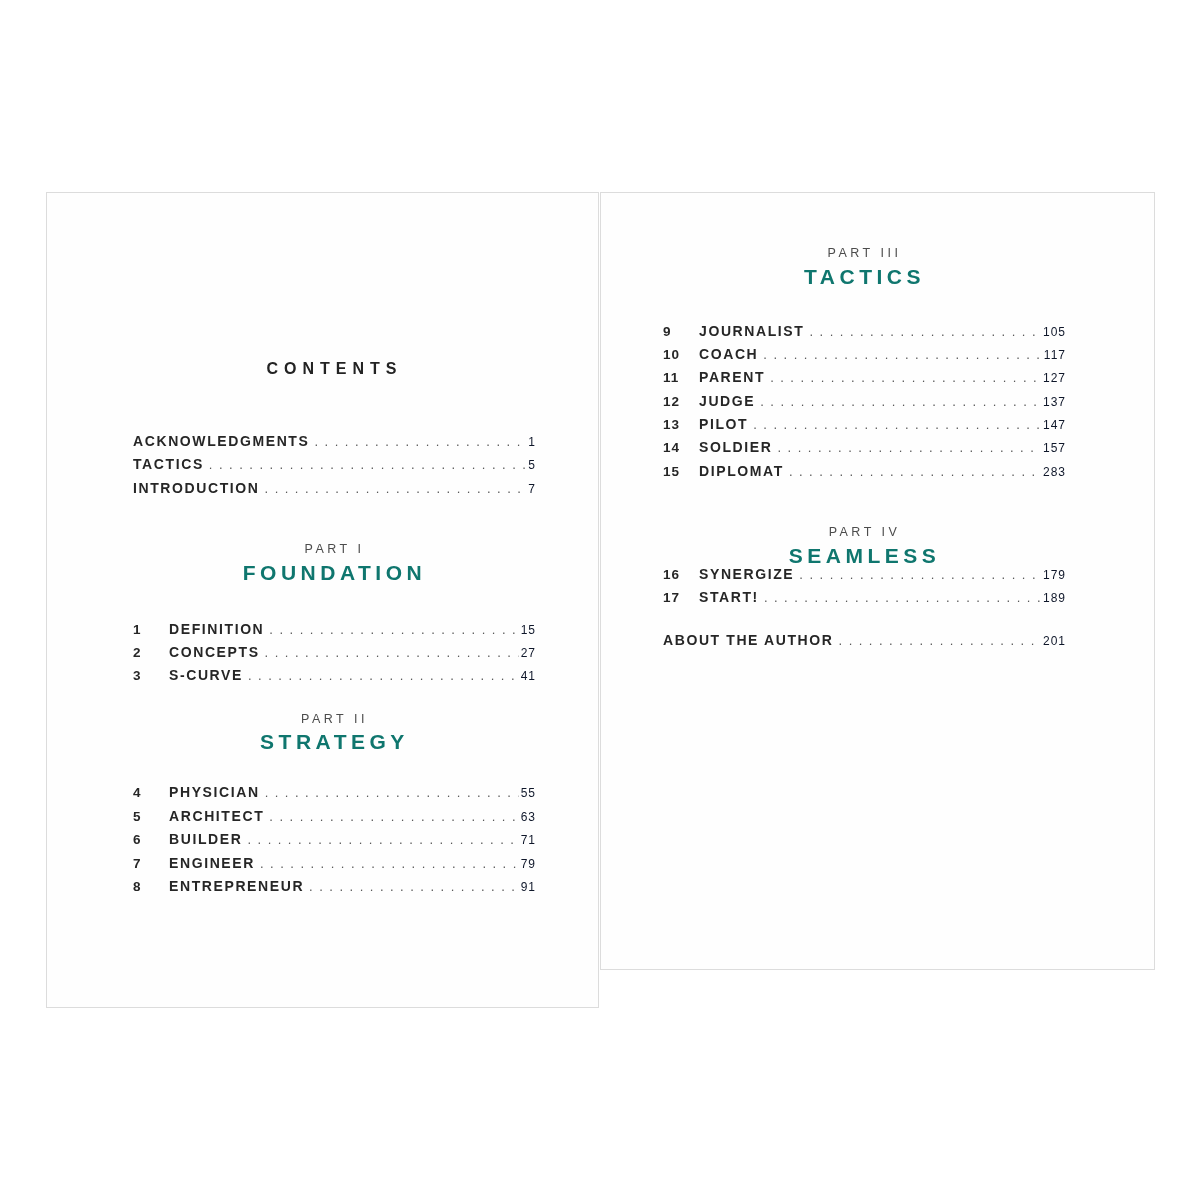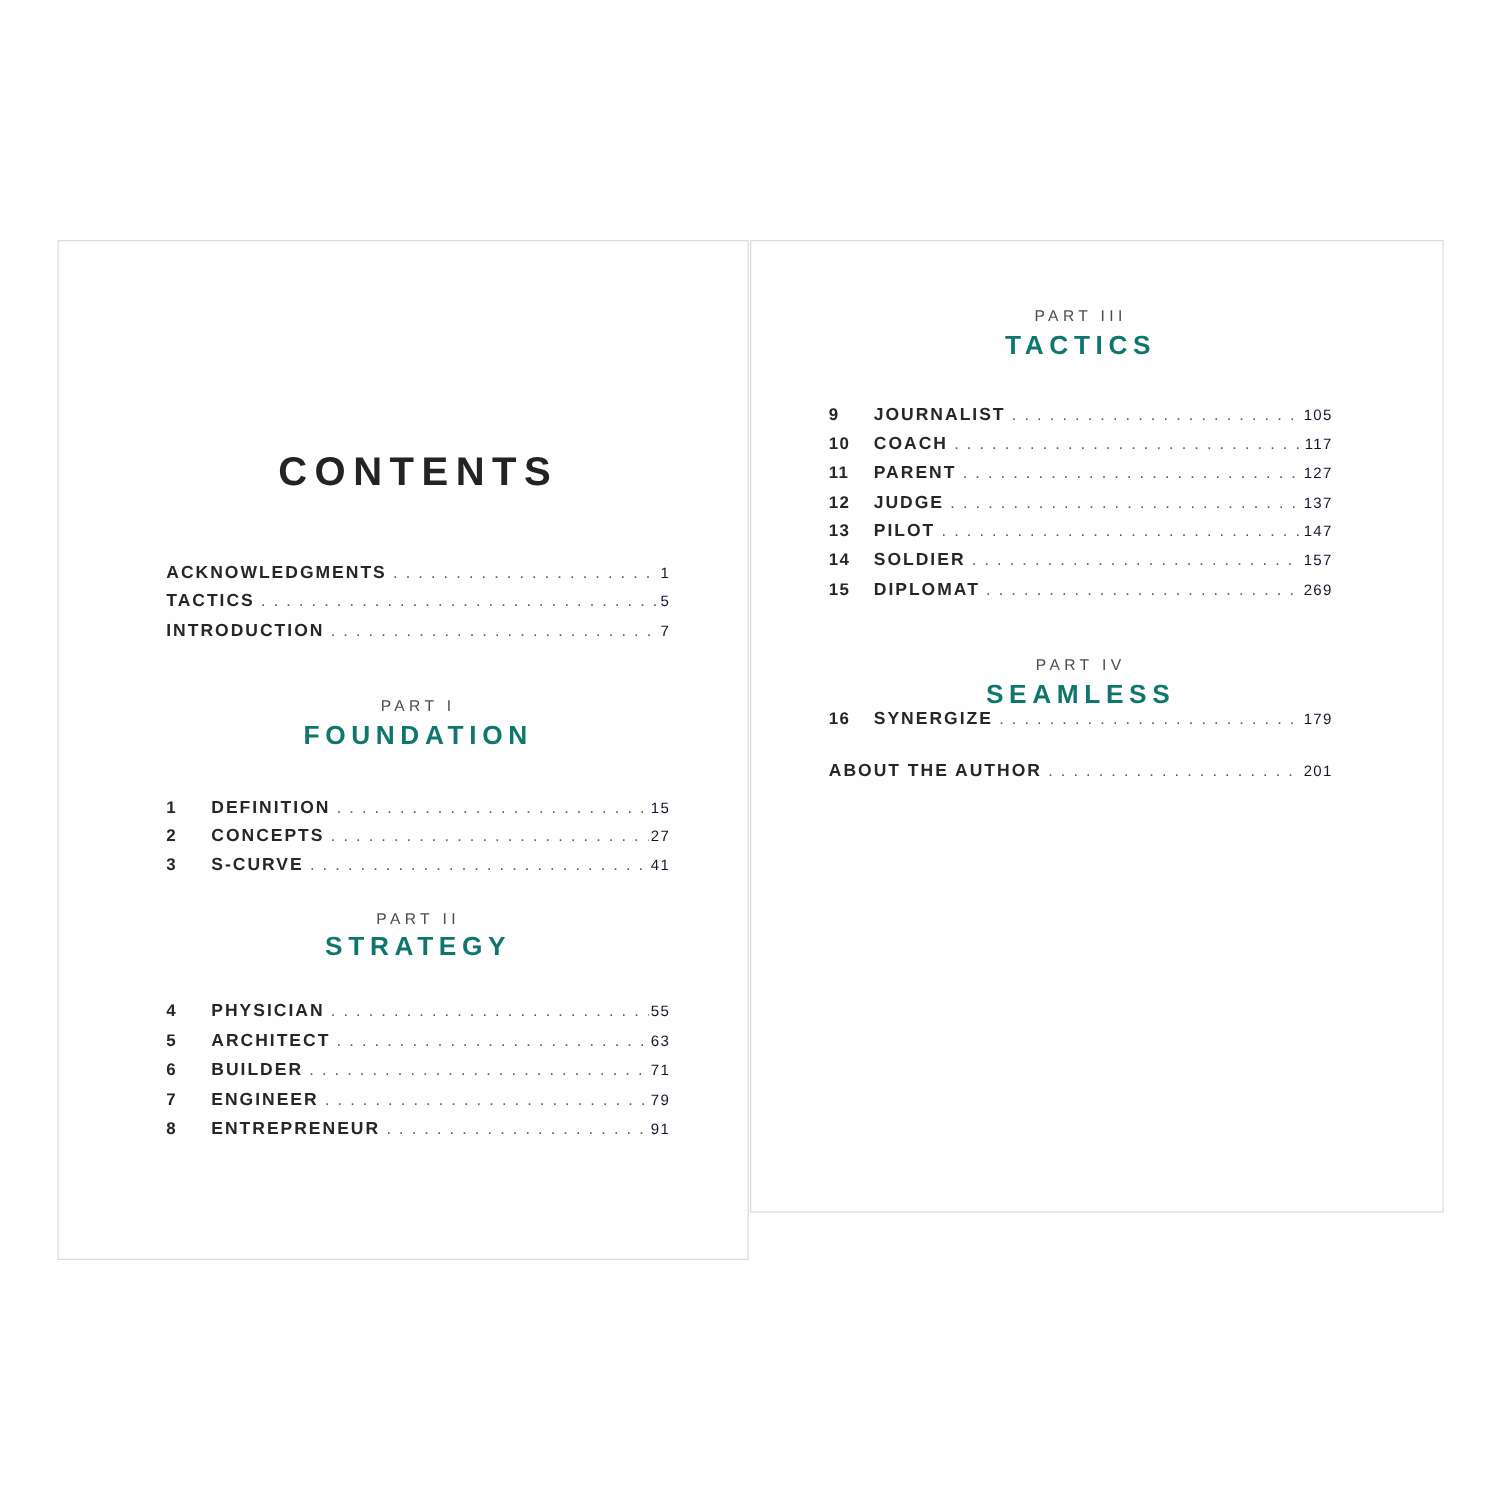--- a/index.html
+++ b/index.html
@@ -21,21 +21,21 @@
   }
   .page-left  { left: 46px;  top: 192px; width: 553px; height: 816px; }
   .page-right { left: 600px; top: 192px; width: 555px; height: 778px; }
   .content { box-sizing: border-box; width: 100%; height: 100%; }
   .page-left  .content { padding: 0 62px 0 86px; }
   .page-right .content { padding: 0 88px 0 62px; }
 
   .toc-title {
     margin-top: 168px;
     text-align: center;
-    font-size: 32px;
+    font-size: 16px;
     font-weight: bold;
     letter-spacing: 6px;
     color: #232323;
     line-height: 1;
     white-space: nowrap;
   }
 
   .list { }
   .front-list { margin-top: 56px; }
   .row {
@@ -248,36 +248,42 @@
               <div class="row">
                 <span class="num">14</span>
                 <span class="row-title">SOLDIER</span>
                 <span class="dots"></span>
                 <span class="pg">157</span>
               </div>
               <div class="row">
                 <span class="num">15</span>
                 <span class="row-title">DIPLOMAT</span>
                 <span class="dots"></span>
-                <span class="pg">269</span>
+                <span class="pg">283</span>
               </div>
             </div>
           </div>
           <div class="section">
             <div class="part-heading">
               <div class="part-label">PART IV</div>
               <div class="part-title">SEAMLESS</div>
             </div>
             <div class="list chapters">
               <div class="row">
                 <span class="num">16</span>
                 <span class="row-title">SYNERGIZE</span>
                 <span class="dots"></span>
                 <span class="pg">179</span>
               </div>
+              <div class="row">
+                <span class="num">17</span>
+                <span class="row-title">START!</span>
+                <span class="dots"></span>
+                <span class="pg">189</span>
+              </div>
             </div>
           </div>
         </div>
       <div class="list back-list">
           <div class="row">
             <span class="row-title">ABOUT THE AUTHOR</span>
             <span class="dots"></span>
             <span class="pg">201</span>
           </div>
         </div>

